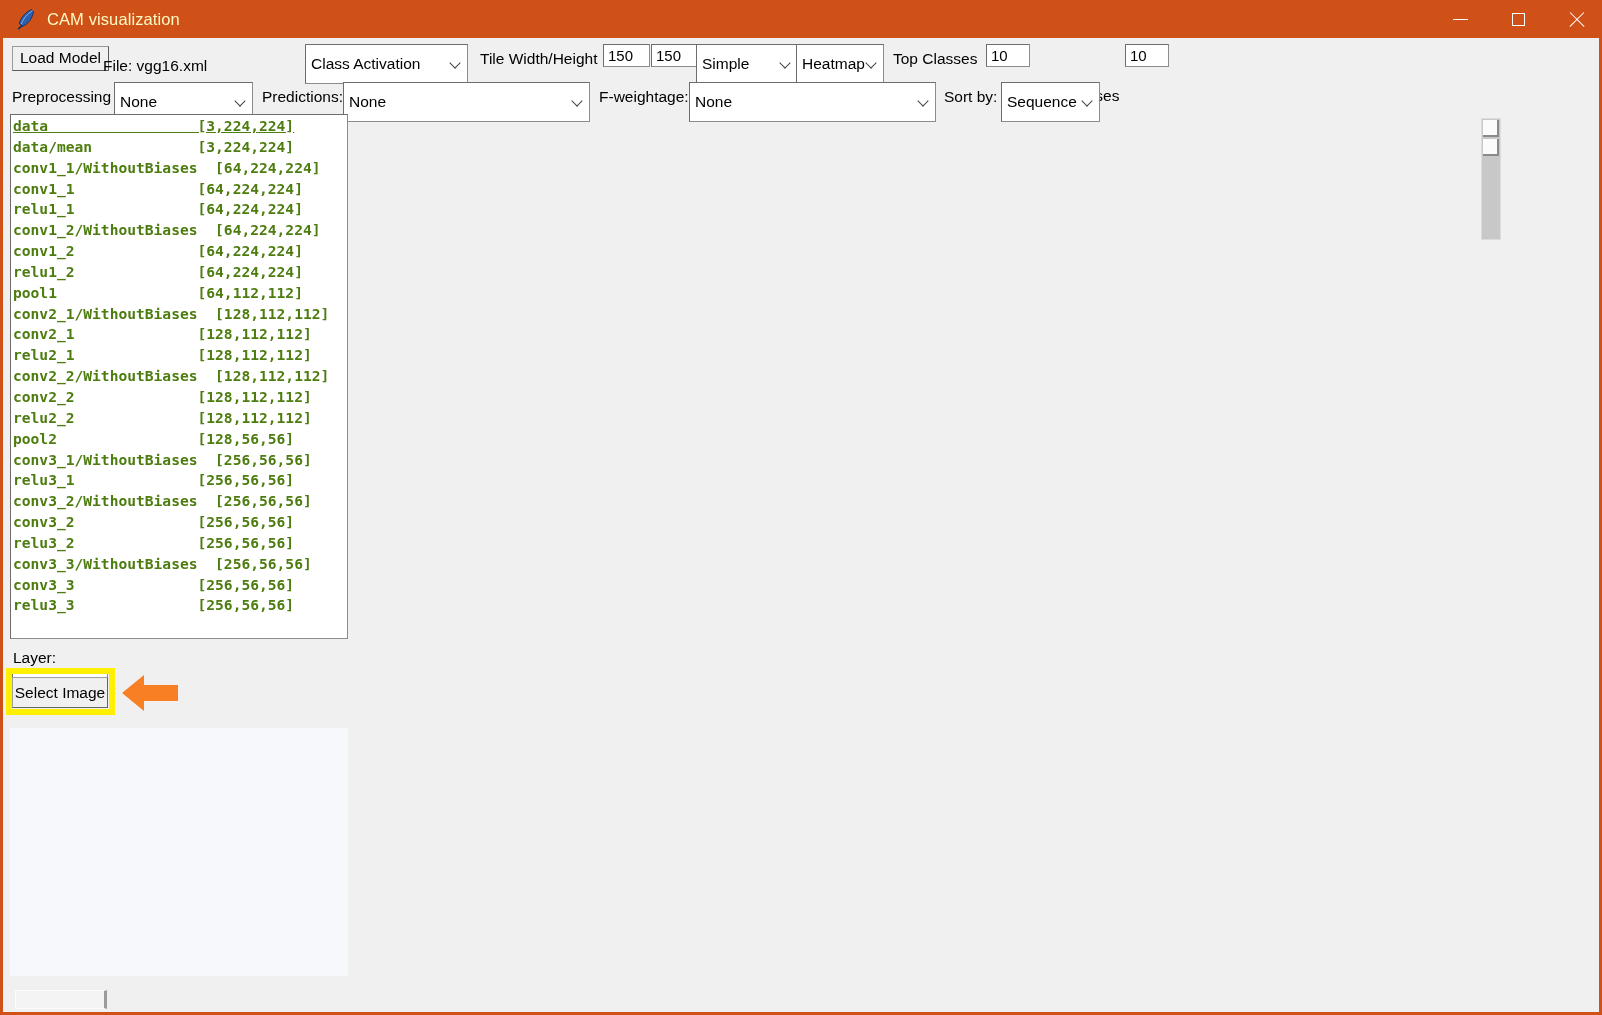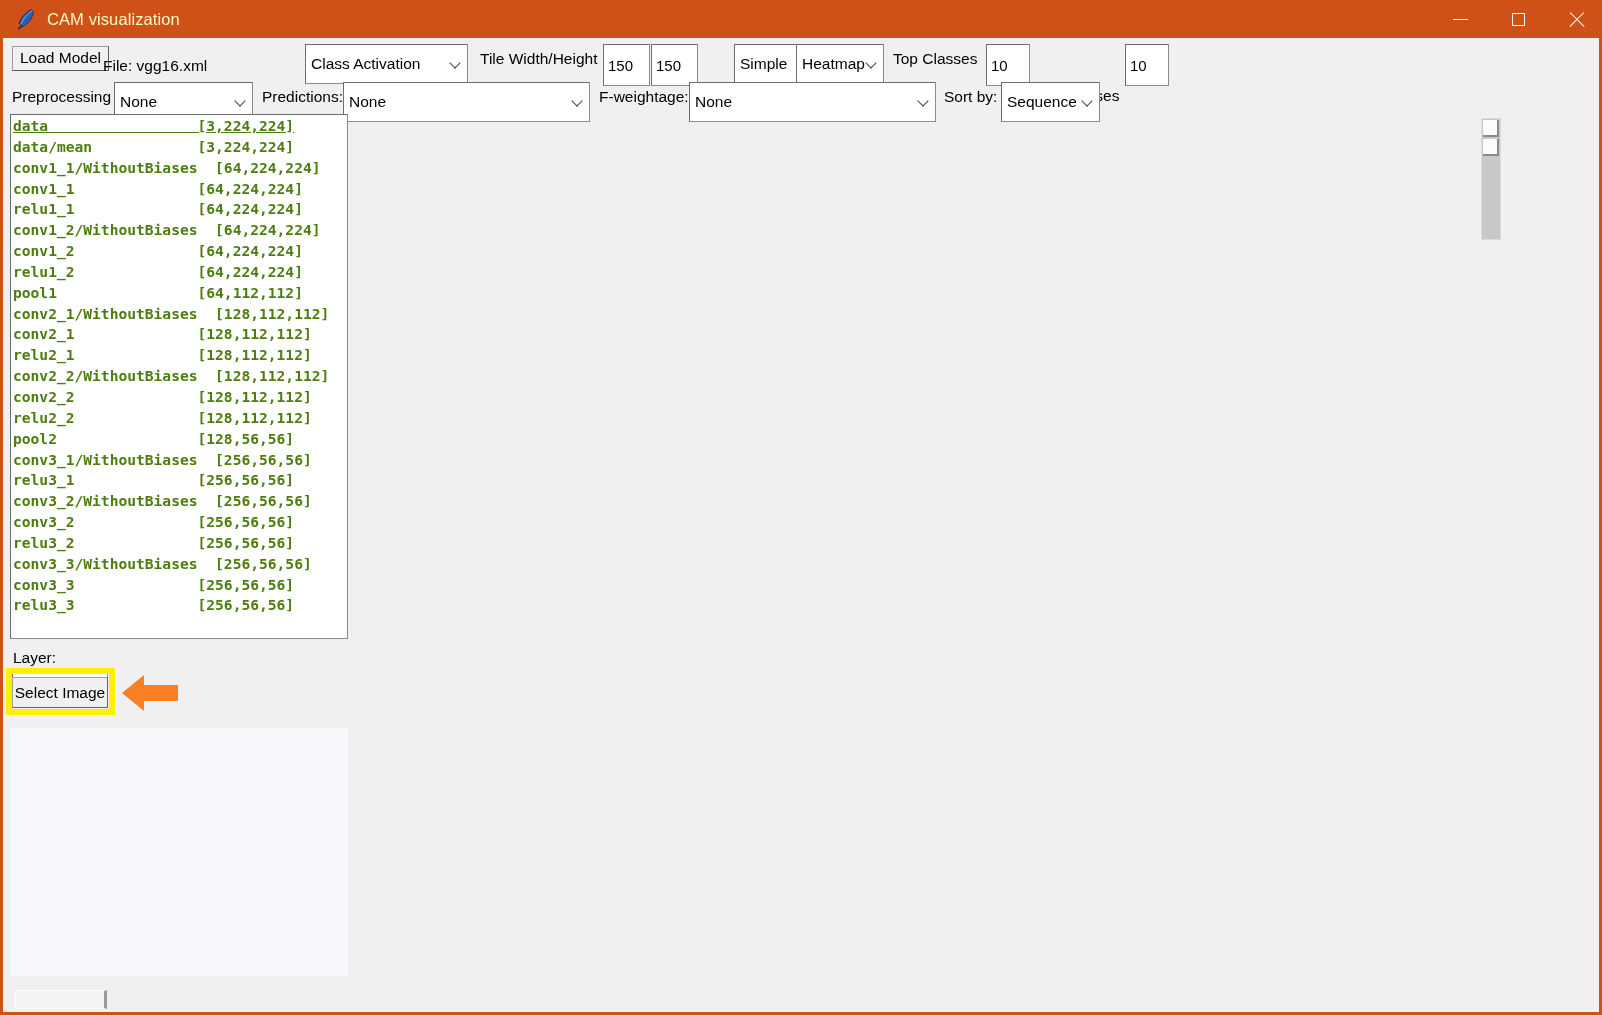--- a/index.html
+++ b/index.html
@@ -83,21 +83,21 @@
   }
   .textbox {
     background: #fff;
     border: 1px solid #8c8c8c;
     border-top-color: #6d6d6d;
     border-left-color: #6d6d6d;
     font-size: 15px;
     color: #000;
     padding: 2px 4px;
     line-height: 1;
-    height: 42px;
+    height: 23px;
     display: flex; align-items: center;
     white-space: nowrap;
     overflow: hidden;
   }
   .combo {
     background: #fff;
     border: 1px solid #8c8c8c;
     border-top-color: #6d6d6d;
     border-left-color: #6d6d6d;
     font-size: 15.5px;
@@ -126,21 +126,21 @@
   
   .row1 { position: absolute; left: 0; top: 38px; height: 38px; width: 1602px; }
   .row2 { position: absolute; left: 0; top: 76px; height: 38px; width: 1602px; }
 
   #load-model   { position: absolute; left: 9px;  top: 8px; }
   #file-label   { position: absolute; left: 100px; top: 20px; }
   #combo-mode   { position: absolute; left: 302px; top: 6px; width: 163px; }
   #tile-label   { position: absolute; left: 477px; top: 13px; }
   #tile-w       { position: absolute; left: 600px; top: 6px; width: 47px; }
   #tile-h       { position: absolute; left: 648px; top: 6px; width: 47px; }
-  #combo-simple { position: absolute; left: 693px; top: 6px; width: 102px; margin-left: 38px; }
+  #combo-simple { position: absolute; left: 693px; top: 6px; width: 102px; }
   #combo-heat   { position: absolute; left: 793px; top: 6px; width: 88px; }
   #topf-label   { position: absolute; left: 890px; top: 13px; }
   #topf-input   { position: absolute; left: 983px; top: 6px; width: 44px; }
   #topc-label   { position: absolute; left: 1032px; top: 13px; margin-top: 37px; }
   #topc-input   { position: absolute; left: 1122px; top: 6px; width: 44px; }
 
   #prep-label   { position: absolute; left: 9px;   top: 13px; }
   #combo-prep   { position: absolute; left: 111px; top: 6px; width: 139px; }
   #pred-label   { position: absolute; left: 259px; top: 13px; }
   #combo-pred   { position: absolute; left: 340px; top: 6px; width: 247px; }

